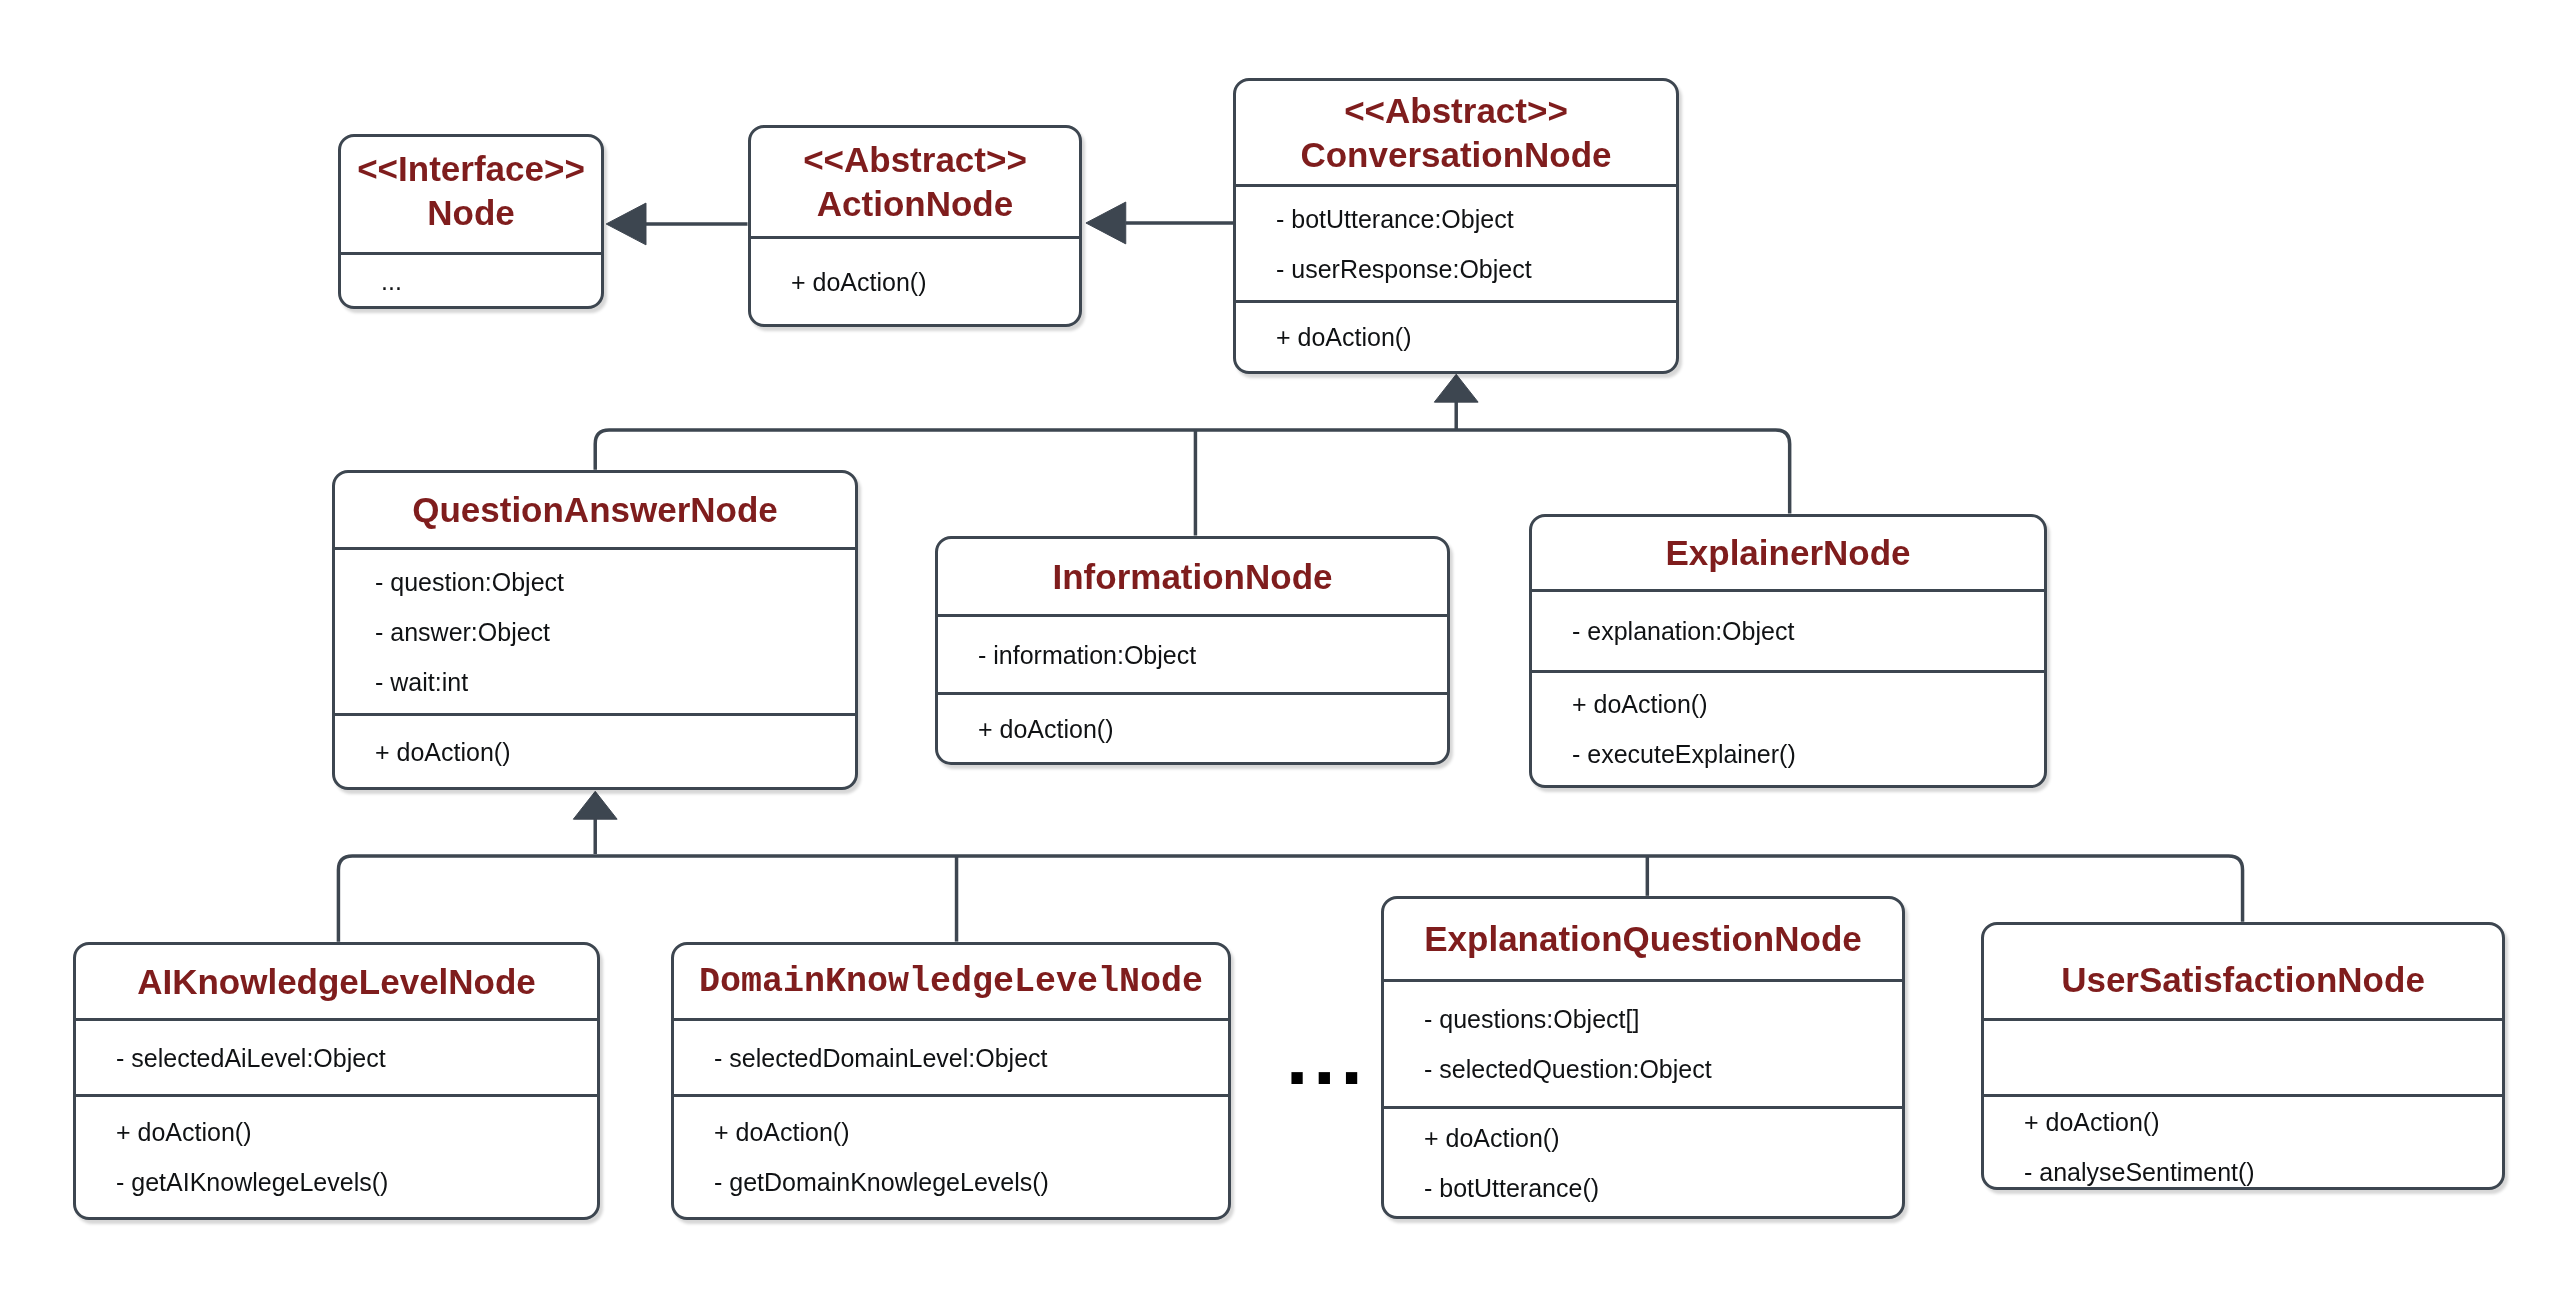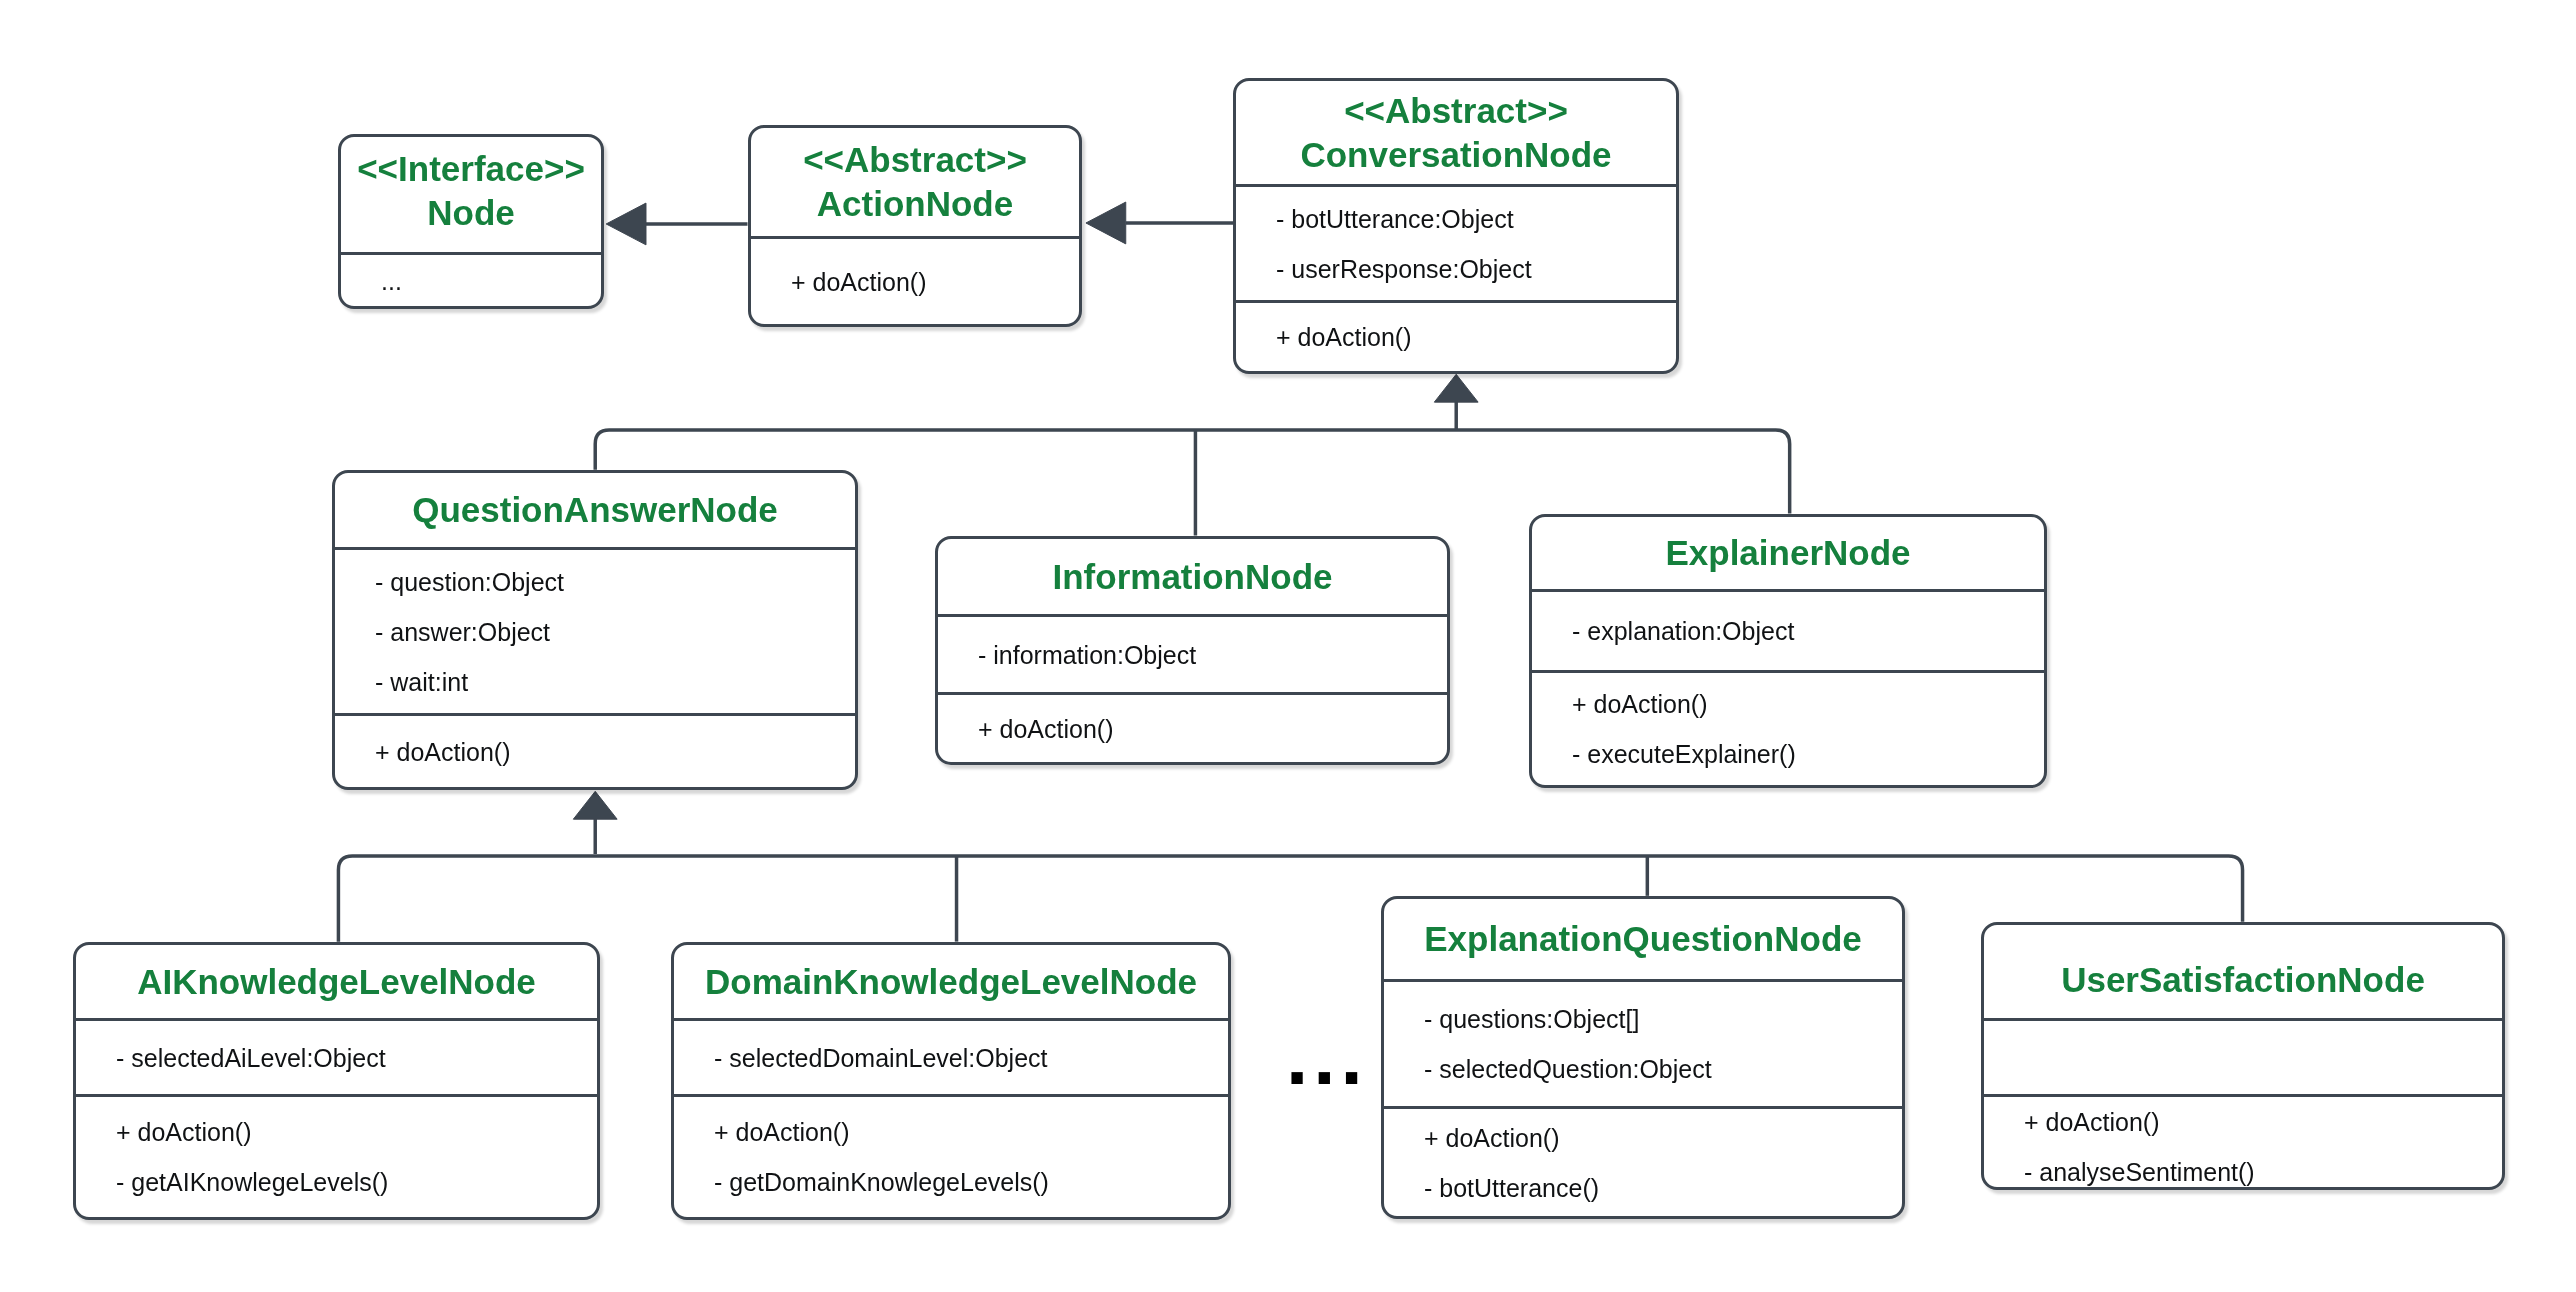--- a/index.html
+++ b/index.html
@@ -33,21 +33,21 @@
     box-shadow:3px 4px 3px rgba(0,0,0,0.16);
     display:flex;
     flex-direction:column;
     overflow:hidden;
   }
   .sec{box-sizing:border-box;flex:0 0 auto;}
   .sec + .sec{border-top:3px solid var(--stroke);}
   .sec.fill{flex:1 1 auto;}
   .sec.title{
     display:flex;flex-direction:column;justify-content:center;align-items:center;
-    font-weight:bold;font-size:35px;line-height:44px;color:#15803d;
+    font-weight:bold;font-size:35px;line-height:44px;color:#7f1d1d;
     text-align:center;
   }
   .sec.body{
     display:flex;flex-direction:column;justify-content:center;
     padding:0 12px 0 40px;
     font-size:25px;line-height:50px;color:var(--text);
     white-space:nowrap;
   }
   
   #box-node{left:338px;top:134px;width:266px;height:175px;gap:8px;}
@@ -63,21 +63,21 @@
   #box-info{left:935px;top:536px;width:515px;height:229px;}
   #box-info .title{height:75px;}
   #box-info .attrs{height:78px;}
   #box-explainer{left:1529px;top:514px;width:518px;height:274px;}
   #box-explainer .title{height:72px;}
   #box-explainer .attrs{height:81px;}
   #box-aik{left:73px;top:942px;width:527px;height:278px;}
   #box-aik .title{height:73px;}
   #box-aik .attrs{height:76px;}
   #box-domain{left:671px;top:942px;width:560px;height:278px;}
-  #box-domain .title{height:73px;}
+  #box-domain .title{height:73px;font-family:Liberation Mono, monospace;}
   #box-domain .attrs{height:76px;}
   #box-expq{left:1381px;top:896px;width:524px;height:323px;}
   #box-expq .title{height:80px;border-radius:9px;}
   #box-expq .attrs{height:127px;}
   #box-usat{left:1981px;top:922px;width:524px;height:268px;}
   #box-usat .title{height:76px;margin-top:17px;}
   #box-usat .attrs{height:76px;}
   #ellipsis{
     position:absolute;left:1286px;top:1017px;
     font-size:80px;font-weight:bold;letter-spacing:5px;

